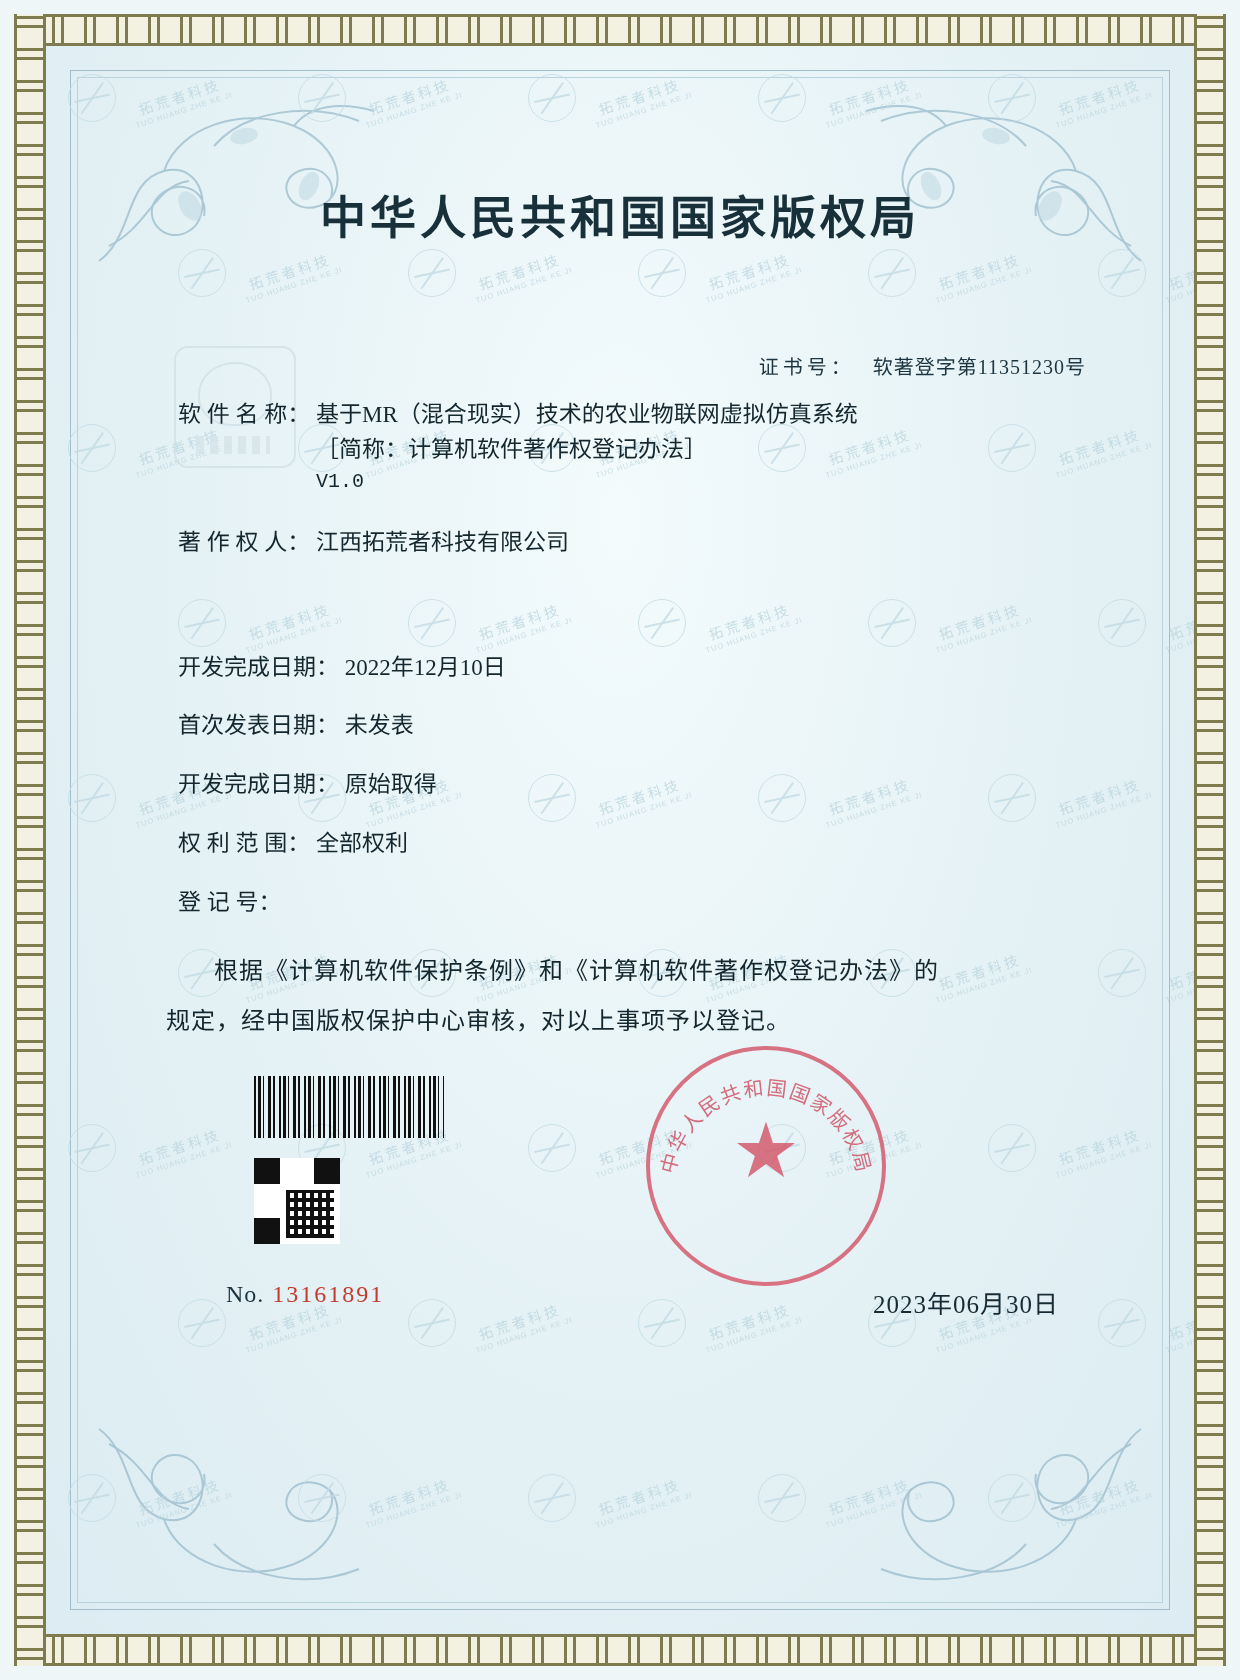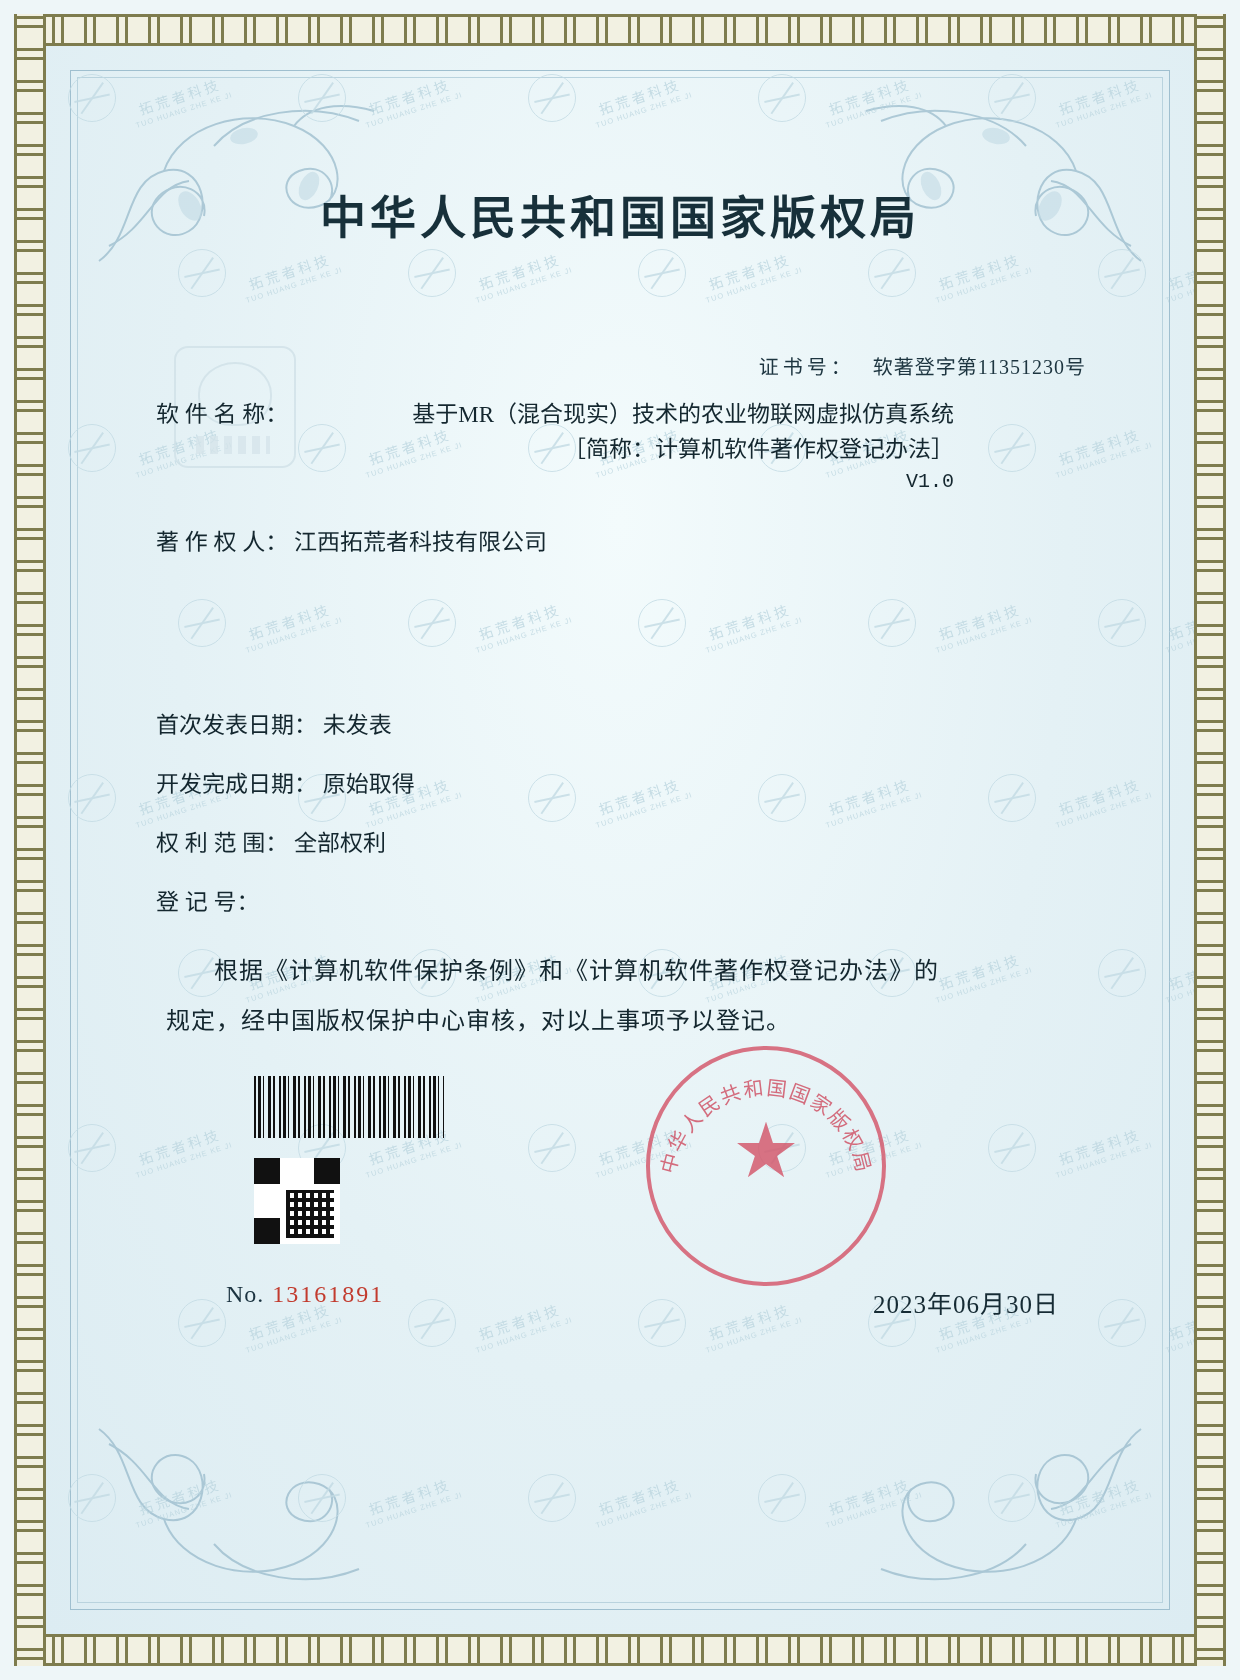--- a/index.html
+++ b/index.html
@@ -177,25 +177,25 @@
     position: absolute;
     left: 110px;
     font-size: 23px;
     color: #14272f;
     line-height: 1.5;
   }
   .row .label {
     display: inline-block;
     vertical-align: top;
     white-space: nowrap;
+    margin-left: 22px;
   }
   .row .value {
     display: inline-block;
     vertical-align: top;
-    text-align: right;
   }
 
   .r-name  { top: 352px; }
   .r-name .value { width: 660px; }
   .r-name .line2 { display:block; }
   .r-name .line3 { display:block; font-family:"Liberation Mono","DejaVu Sans Mono",monospace; font-size:20px;}
   .r-owner { top: 480px; }
   .r-dev   { top: 605px; }
   .r-pub   { top: 663px; font-family: Liberation Serif, serif; }
   .r-way   { top: 722px; }
@@ -627,20 +627,24 @@
           <span class="line2">［简称：计算机软件著作权登记办法］</span>
           <span class="line3">V1.0</span>
         </span>
       </div>
 
       <div class="row r-owner">
         <span class="label">著 作 权 人：</span>
         <span class="value">江西拓荒者科技有限公司</span>
       </div>
 
+      <div class="row r-dev">
+        <span class="label">开发完成日期：</span>
+        <span class="value">2022年12月10日</span>
+      </div>
 
       <div class="row r-pub">
         <span class="label">首次发表日期：</span>
         <span class="value">未发表</span>
       </div>
 
       <div class="row r-way">
         <span class="label">开发完成日期：</span>
         <span class="value">原始取得</span>
       </div>

